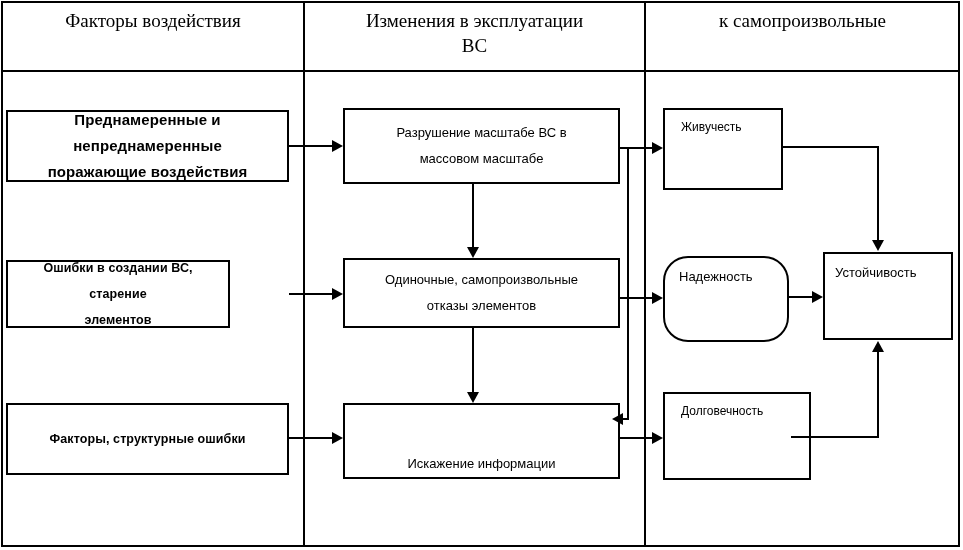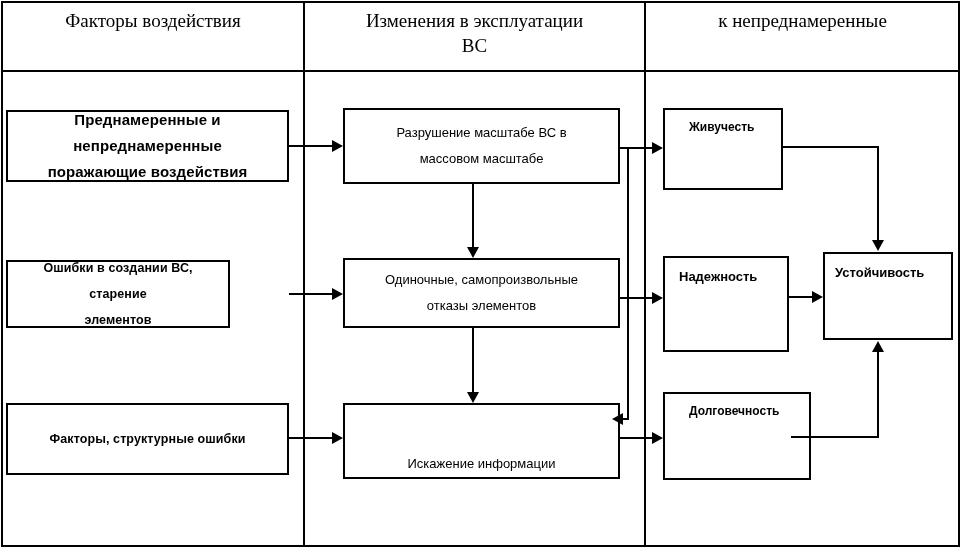--- a/index.html
+++ b/index.html
@@ -14,21 +14,21 @@
   
   .hdr{position:absolute;text-align:center;font-family:"Liberation Serif", serif;
        font-size:19px;line-height:25px;color:#000;}
 
   
   .node{position:absolute;border:2px solid #000;box-sizing:border-box;background:#fff;
         display:flex;align-items:center;justify-content:center;padding:0 8px;color:#000;}
   .node .txt{width:100%;}
   .node.c1{font-size:15px;line-height:26px;text-align:center;font-weight:600;letter-spacing:.1px;}
   .node.c2{font-size:13px;line-height:26px;text-align:center;}
-  .node.c3{font-size:12px;line-height:18px;text-align:left;align-items:flex-start;justify-content:flex-start;padding:8px 0 0 24px;font-weight:bold;}
+  .node.c3{font-size:12px;line-height:18px;text-align:left;align-items:flex-start;justify-content:flex-start;padding:8px 0 0 16px;}
   .node.c3.big{font-size:13px;}
 
   
   .ln{position:absolute;background:#000;}
   .lh{height:2px;}
   .lv{width:2px;}
   .arrow{position:absolute;width:0;height:0;}
   .ar-r{border-top:6px solid transparent;border-bottom:6px solid transparent;border-left:11px solid #000;}
   .ar-l{border-top:6px solid transparent;border-bottom:6px solid transparent;border-right:11px solid #000;}
   .ar-d{border-left:6px solid transparent;border-right:6px solid transparent;border-top:11px solid #000;}
@@ -49,21 +49,21 @@
   <div class="hdr" style="left:3px;top:8px;width:300px;">
     <div>Факторы воздействия</div>
   </div>
 
   <div class="hdr" style="left:305px;top:8px;width:339px;">
     <div>Изменения в эксплуатации</div>
     <div>ВС</div>
   </div>
 
   <div class="hdr" style="left:646px;top:8px;width:313px;">
-    <div>к  непреднамеренные</div>
+    <div>к  самопроизвольные</div>
   </div>
 
   <div class="node c1" style="left:6px;top:110px;width:283px;height:72px;">
     <div class="txt">
       <div>Преднамеренные и непреднамеренные</div>
       <div>поражающие воздействия</div>
     </div>
   </div>
 
   <div class="node c1" style="left:6px;top:260px;width:224px;height:68px;font-size:12.5px;">
@@ -96,21 +96,21 @@
   <div class="node c2" style="left:343px;top:403px;width:277px;height:76px;align-items:flex-end;padding-top:12px;">
     <div class="txt">
       <div>Искажение информации</div>
     </div>
   </div>
 
   <div class="node c3" style="left:663px;top:108px;width:120px;height:82px;">
     <div class="txt">Живучесть</div>
   </div>
 
-  <div class="node c3 big" style="left:663px;top:256px;width:126px;height:96px;padding-top:10px;padding-left:14px;">
+  <div class="node c3 big" style="left:663px;top:256px;width:126px;height:86px;padding-top:10px;padding-left:14px;border-radius:25px;">
     <div class="txt">Надежность</div>
   </div>
 
   <div class="node c3" style="left:663px;top:392px;width:148px;height:88px;">
     <div class="txt">Долговечность</div>
   </div>
 
   <div class="node c3 big" style="left:823px;top:252px;width:130px;height:88px;padding-top:10px;padding-left:10px;">
     <div class="txt">Устойчивость</div>
   </div>

